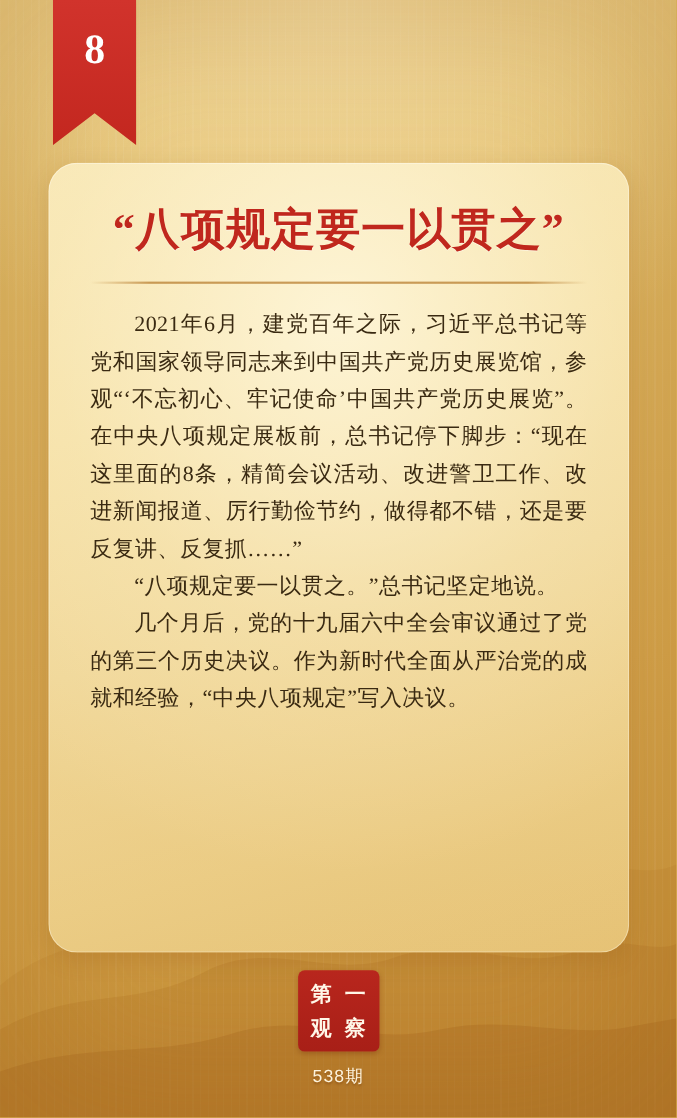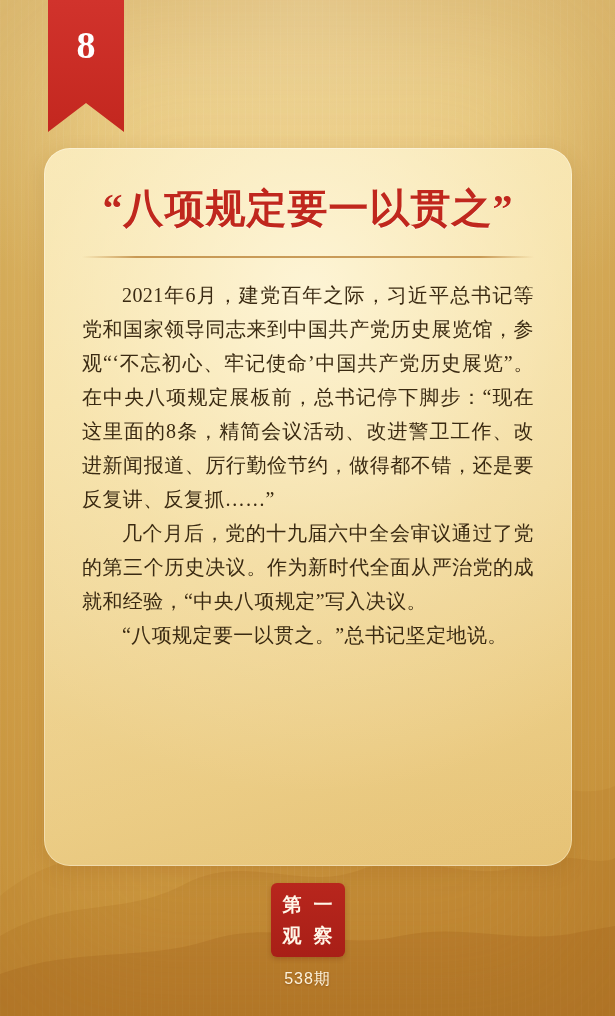--- a/index.html
+++ b/index.html
@@ -200,22 +200,22 @@
   <div class="ribbon">
     <div class="ribbon-num">8</div>
   </div>
 
   <div class="card">
     <div class="card-inner">
       <div class="headline">“八项规定要一以贯之”</div>
       <div class="divider"></div>
       <div class="body-text">
         <p>2021年6月，建党百年之际，习近平总书记等党和国家领导同志来到中国共产党历史展览馆，参观“‘不忘初心、牢记使命’中国共产党历史展览”。在中央八项规定展板前，总书记停下脚步：“现在这里面的8条，精简会议活动、改进警卫工作、改进新闻报道、厉行勤俭节约，做得都不错，还是要反复讲、反复抓……”</p>
+        <p>“八项规定要一以贯之。”总书记坚定地说。</p>
         <p>几个月后，党的十九届六中全会审议通过了党的第三个历史决议。作为新时代全面从严治党的成就和经验，“中央八项规定”写入决议。</p>
-        <p>“八项规定要一以贯之。”总书记坚定地说。</p>
       </div>
     </div>
   </div>
 
   <div class="seal-wrap">
     <div class="seal">
       <div class="seal-grid">
         <span>第</span>
         <span>一</span>
         <span>观</span>

